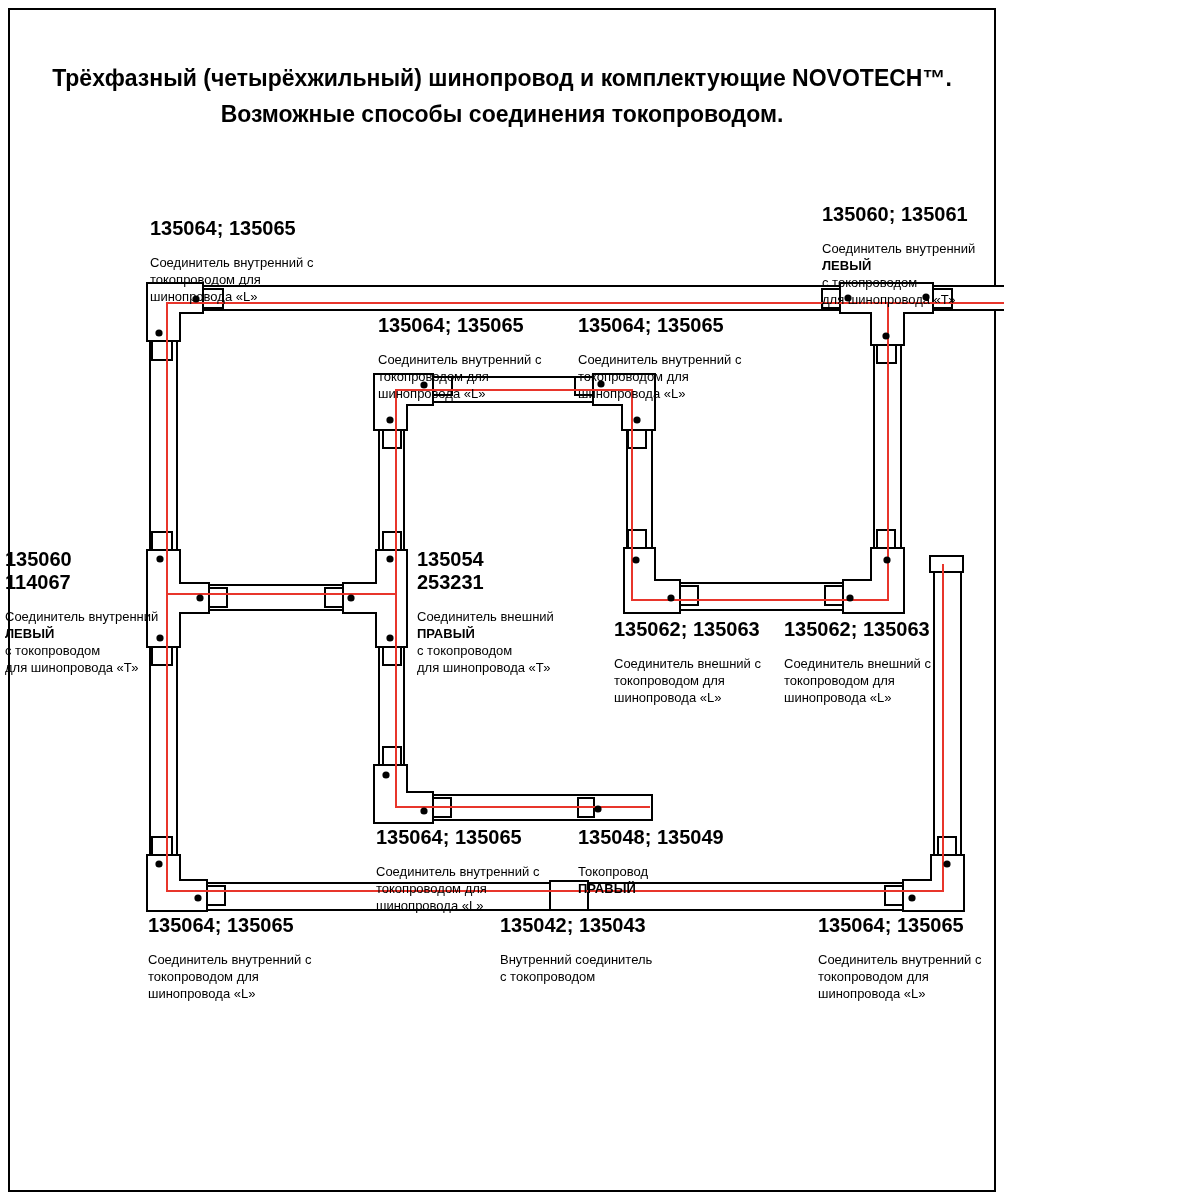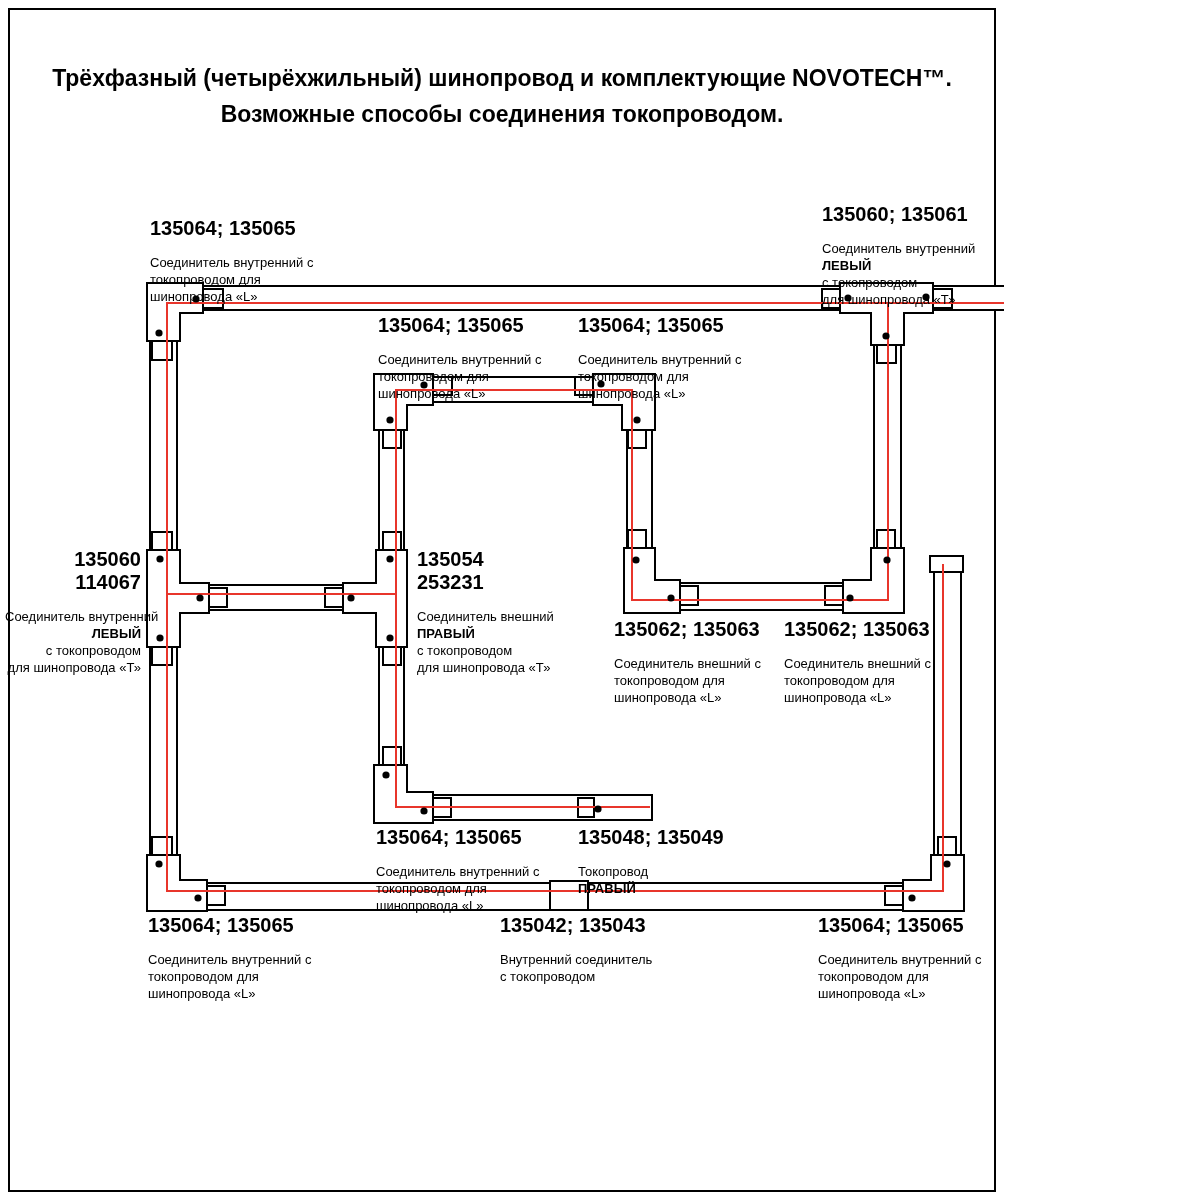--- a/index.html
+++ b/index.html
@@ -4,21 +4,21 @@
 <style>
   html,body{margin:0;padding:0;background:#fff;}
   .page{position:relative;width:1004px;height:1200px;background:#fff;overflow:hidden;
         font-family:"Liberation Sans",sans-serif;color:#000;}
   .frame{position:absolute;left:8px;top:8px;right:8px;bottom:8px;border:2px solid #000;}
   .title{position:absolute;left:0;right:0;top:60px;text-align:center;
          font-size:23px;font-weight:bold;line-height:36px;}
   #diagram{position:absolute;left:0;top:0;}
   #labels{position:absolute;left:0;top:0;width:1200px;height:1200px;pointer-events:none;}
   .label{position:absolute;white-space:nowrap;text-align:left;}
-  .label.right{text-align:right;}
+  .label.right{}
   .label .num{font-size:20px;font-weight:bold;line-height:23px;}
   .label .desc{font-size:13px;line-height:17px;}
   .label .descb{font-size:13px;line-height:17px;font-weight:bold;}
   .label .num + .desc, .label .num + .descb{margin-top:14px;}
 </style>
 </head>
 <body>
 
 <div class="page">
   <div class="frame"></div>

